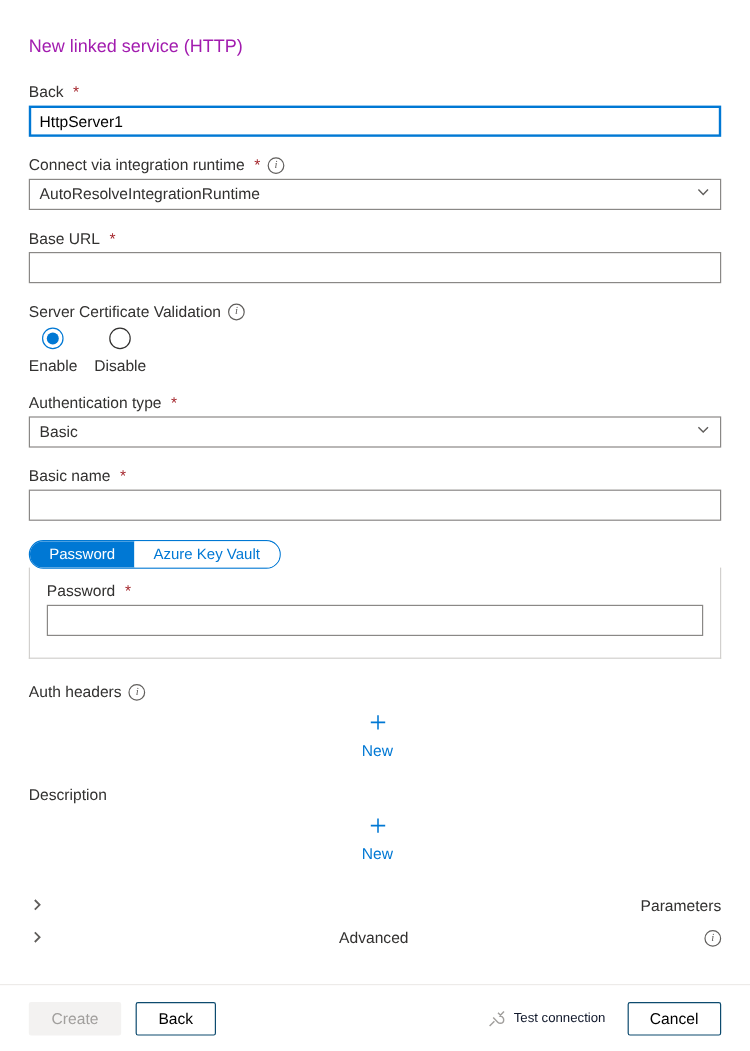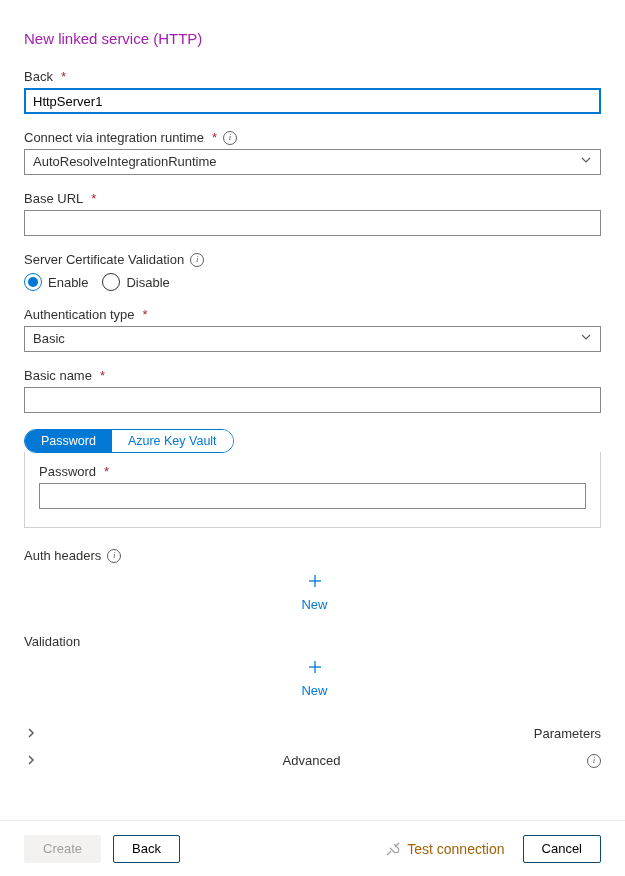--- a/index.html
+++ b/index.html
@@ -71,20 +71,21 @@
       display: inline-flex;
     }
     .chevron-down svg { width: 12px; height: 12px; stroke: #605e5c; fill: none; stroke-width: 1.2; }
     .chevron-right svg { width: 10px; height: 10px; stroke: #605e5c; fill: none; stroke-width: 1.5; }
     .radio-group { display: flex; gap: 14px; align-items: center; margin-top: 6px; }
     .radio {
       display: flex;
       align-items: center;
       gap: 6px;
       cursor: pointer;
+      flex-direction: column;
     }
     .radio-outer {
       width: 18px; height: 18px;
       border: 1px solid #323130;
       border-radius: 50%;
       display: inline-flex;
       align-items: center;
       justify-content: center;
     }
     .radio.selected .radio-outer { border-color: #0078d4; }
@@ -164,22 +165,22 @@
       background: #f3f2f1;
       border-color: #f3f2f1;
       color: #a19f9d;
       cursor: not-allowed;
     }
     .footer-spacer { flex: 1; }
     .test-conn {
       display: flex;
       align-items: center;
       gap: 6px;
-      color: #a16207;
-      font-size: 14px;
+      color: #0f172a;
+      font-size: 11px;
       cursor: not-allowed;
       padding: 0 6px;
     }
     .test-conn svg { width: 16px; height: 16px; stroke: #a19f9d; fill: none; stroke-width: 1.2; }
     .section-gap { margin-top: 20px; }
     .first-pill-wrap { margin-bottom: 0; }
   </style>
 </head>
 <body>
 
@@ -286,21 +287,21 @@
             <line x1="8" y1="2" x2="8" y2="14"></line>
             <line x1="2" y1="8" x2="14" y2="8"></line>
           </svg>
       </span>
       <span>New</span>
     </div>
   </div>
 
   <div class="field section-gap">
     <div class="label">
-      <span>Validation</span>
+      <span>Description</span>
     </div>
     <div class="add-new">
       <span class="plus-icon">
         <svg viewBox="0 0 16 16">
             <line x1="8" y1="2" x2="8" y2="14"></line>
             <line x1="2" y1="8" x2="14" y2="8"></line>
           </svg>
       </span>
       <span>New</span>
     </div>

